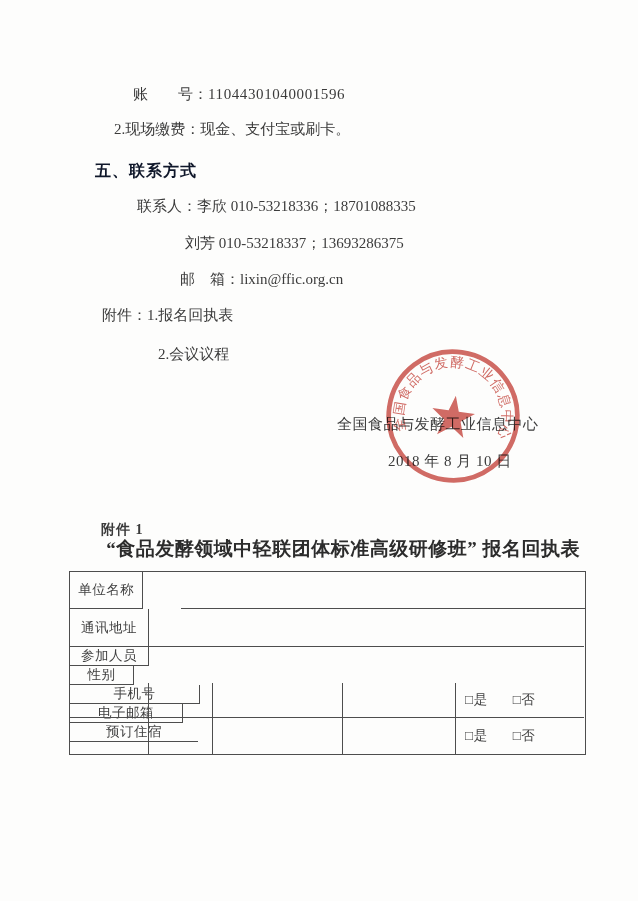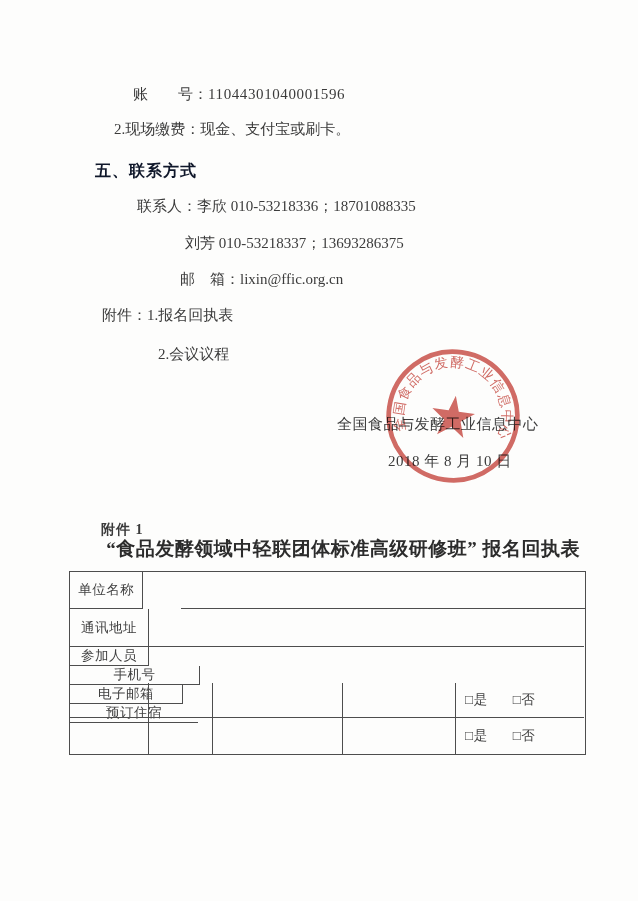--- a/index.html
+++ b/index.html
@@ -92,20 +92,21 @@
     </div>
 
     <div class="trow" style="height:38px;">
       <div class="tcell" style="width:79px;">通讯地址</div>
       <div class="tcell blank last" style="width:435px;"></div>
     </div>
 
 
     <div class="trow" style="height:36px;flex-direction:column;">
       <div class="tcell" style="width:79px;">参加人员</div>
+      <div class="tcell" style="width:64px;">性别</div>
       <div class="tcell" style="width:130px;">手机号</div>
       <div class="tcell" style="width:113px;">电子邮箱</div>
       <div class="tcell last" style="width:128px;font-family:Liberation Serif, serif;">预订住宿</div>
     </div>
 
     <div class="trow" style="height:35px;">
       <div class="tcell blank" style="width:79px;"></div>
       <div class="tcell blank" style="width:64px;"></div>
       <div class="tcell blank" style="width:130px;"></div>
       <div class="tcell blank" style="width:113px;"></div>

